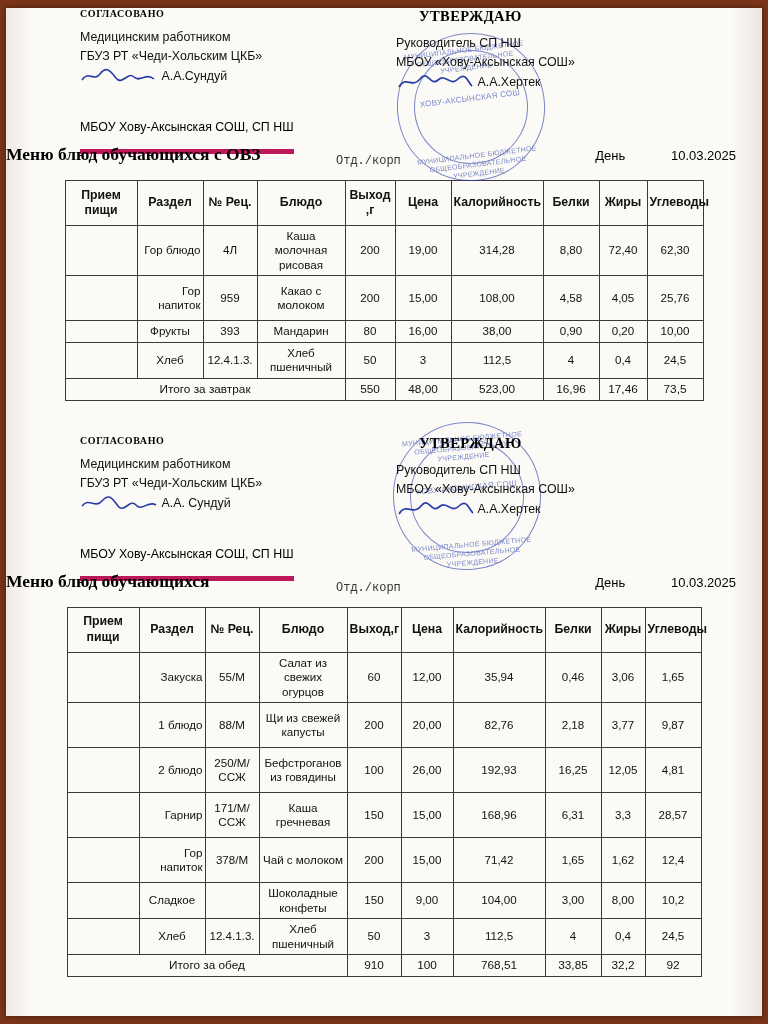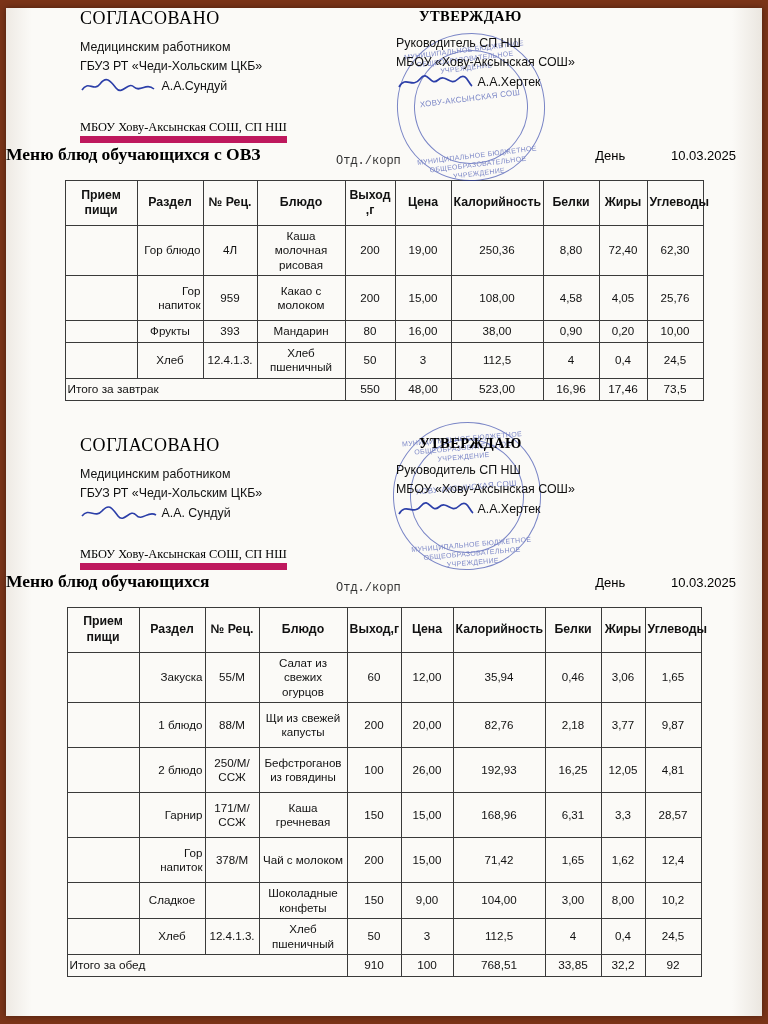--- a/index.html
+++ b/index.html
@@ -51,22 +51,22 @@
   }
   .hdr .right {
     position: absolute;
     left: 390px;
     top: 0;
     width: 320px;
     text-align: left;
   }
   .soglas {
     font-family: "Liberation Serif", serif;
-    font-weight: normal;
-    font-size: 18px;
+    font-weight: bold;
+    font-size: 10px;
     letter-spacing: 0.6px;
     margin-bottom: 9px;
   }
   .utv {
     font-family: "Liberation Serif", serif;
     font-weight: bold;
     font-size: 14.5px;
     letter-spacing: 0.4px;
     margin-bottom: 9px;
     margin-left: 23px;
@@ -86,24 +86,24 @@
     margin-top: 2px;
   }
   .sign-scribble {
     display: inline-block;
     width: 78px;
     height: 16px;
     vertical-align: -4px;
     position: relative;
   }
   .underlined {
-    font-family: Liberation Serif, serif;
+    font-family: Liberation Sans, sans-serif;
     font-size: 12.4px;
-    border-bottom: 7px solid #be185d;
-    padding-bottom: 1px;
+    border-bottom: 5px solid #be185d;
+    padding-bottom: 15px;
     display: inline-block;
   }
   .otd {
     font-family: Liberation Mono, monospace;
     font-size: 12px;
     color: #333;
     display: inline-block;
     margin-left: 12px;
     margin-top: 32px;
   }
@@ -159,21 +159,21 @@
     font-size: 12.3px;
   }
   table.menu td.tall {
     height: 38px;
     text-align: right;
   }
   table.menu tr.total td {
     font-size: 11.8px;
   }
   table.menu td.total-label {
-    text-align: left;
+    text-align: center;
     font-size: 11.8px;
   }
   .gap { height: 34px; }
 
   
   .stamp {
     position: absolute;
     width: 150px;
     height: 150px;
     border-radius: 50%;
@@ -288,21 +288,21 @@
           </tr>
         </thead>
         <tbody>
           <tr>
             <td></td>
             <td class="tall">Гор блюдо</td>
             <td>4Л</td>
             <td>Каша молочная рисовая</td>
             <td>200</td>
             <td>19,00</td>
-            <td>250,36</td>
+            <td>314,28</td>
             <td>8,80</td>
             <td>72,40</td>
             <td>62,30</td>
           </tr>
           <tr>
             <td></td>
             <td class="tall">Гор напиток</td>
             <td>959</td>
             <td>Какао с молоком</td>
             <td>200</td>

